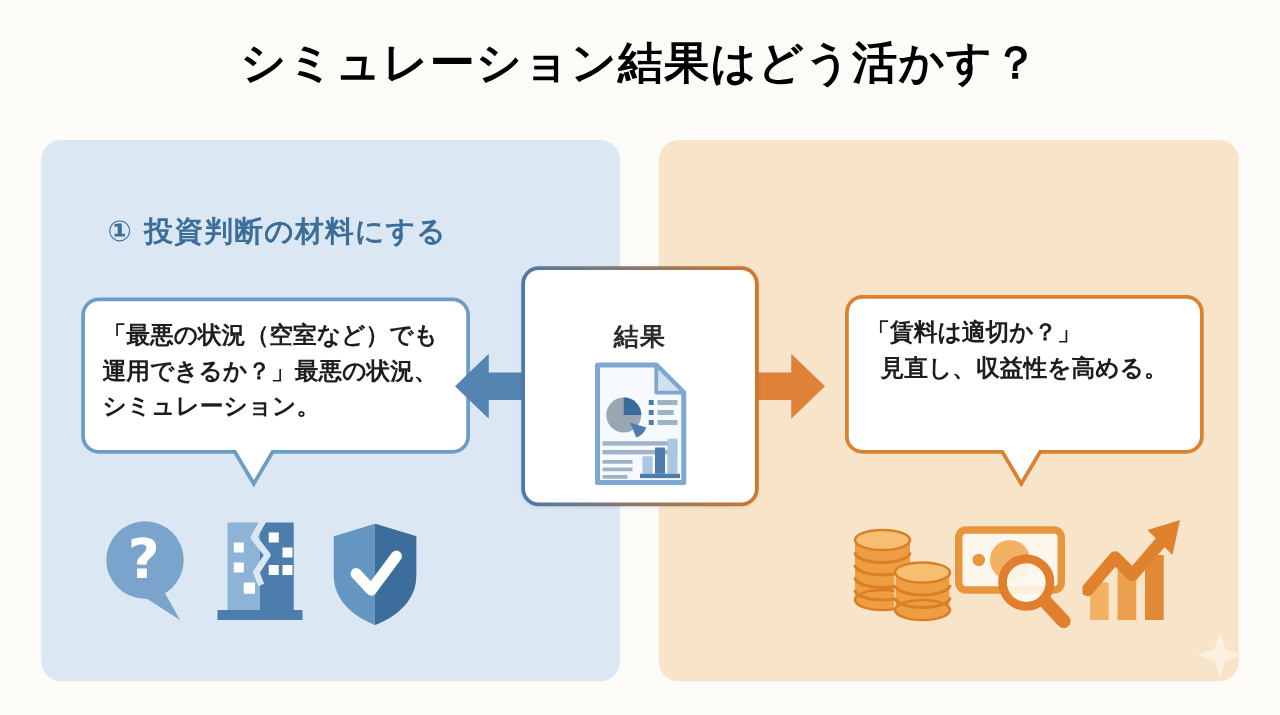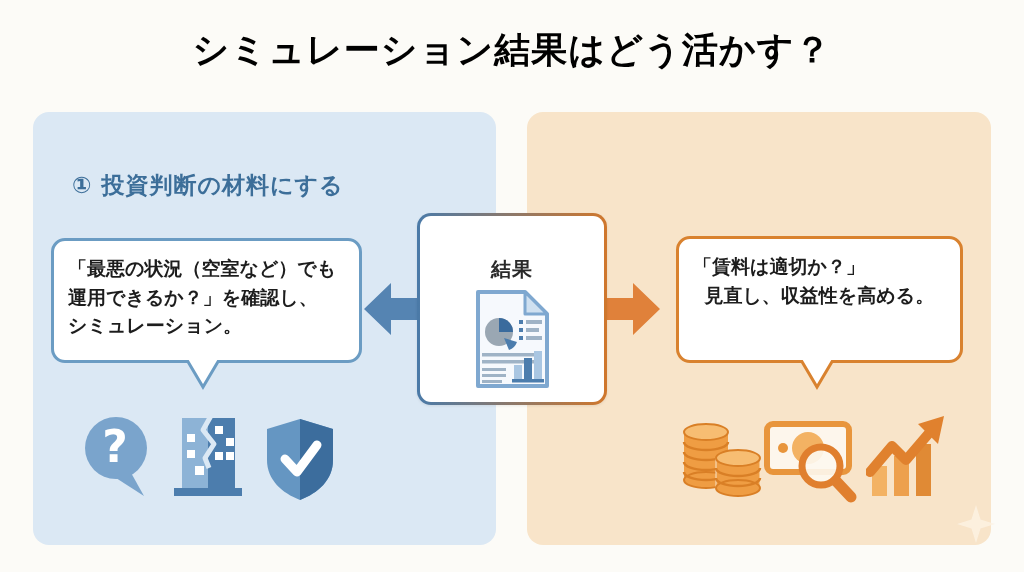--- a/index.html
+++ b/index.html
@@ -18,29 +18,29 @@
     letter-spacing:1px;color:#000000;
   }
 
   .panel{position:absolute;top:112px;height:433px;border-radius:16px;}
   .panel-left{left:33px;width:463px;background:#dbe8f4;}
   .panel-right{left:527px;width:464px;background:#f8e4c9;}
 
   .panel-heading{
     position:absolute;top:170px;font-size:23px;font-weight:bold;letter-spacing:1px;
   }
-  .heading-left{left:72px;color:#3c6e99;}
+  .heading-left{left:86px;color:#3c6e99;}
   .heading-right{left:648px;color:#cc6f2c;}
 
   .bubble{
     position:absolute;background:#ffffff;border-radius:14px;
     box-sizing:border-box;font-weight:bold;color:#1d1d1d;
     font-size:19px;line-height:1.5;padding:13px 14px;
   }
-  .bubble-left{left:51px;top:238px;width:311px;height:125px;border:3px solid #6b9cc3;}
+  .bubble-left{left:65px;top:238px;width:311px;height:125px;border:3px solid #6b9cc3;}
   .bubble-right{left:676px;top:236px;width:287px;height:127px;border:3px solid #d9822f;}
   .bubble-right .line-indent{padding-left:0.6em;}
   .bubble-tail{position:absolute;width:36px;height:30px;}
   .tail-left{left:185px;top:360px;}
   .tail-right{left:799px;top:360px;}
 
   .center-box{
     position:absolute;left:417px;top:213px;width:190px;height:192px;
     border-radius:14px;padding:3px;box-sizing:border-box;
     background:linear-gradient(90deg,#4a7aa8,#d0772c);
@@ -81,21 +81,21 @@
   <div class="title">シミュレーション結果はどう活かす？</div>
 
   <div class="panel panel-left"></div>
   <div class="panel panel-right"></div>
   <div class="sparkle"></div>
 
   <div class="panel-heading heading-left">① 投資判断の材料にする</div>
 
   <div class="bubble bubble-left">
     <div>「最悪の状況（空室など）でも</div>
-    <div>運用できるか？」を確認し、</div>
+    <div>運用できるか？」最悪の状況、</div>
     <div>シミュレーション。</div>
   </div>
   <svg class="bubble-tail tail-left" viewBox="0 0 36 30">
     <path d="M2,0 L18,27 L34,0" fill="#ffffff" stroke="#6b9cc3" stroke-width="3" stroke-linecap="round"></path>
   </svg>
 
   <div class="bubble bubble-right">
     <div>「賃料は適切か？」</div>
     <div class="line-indent">見直し、収益性を高める。</div>
   </div>

